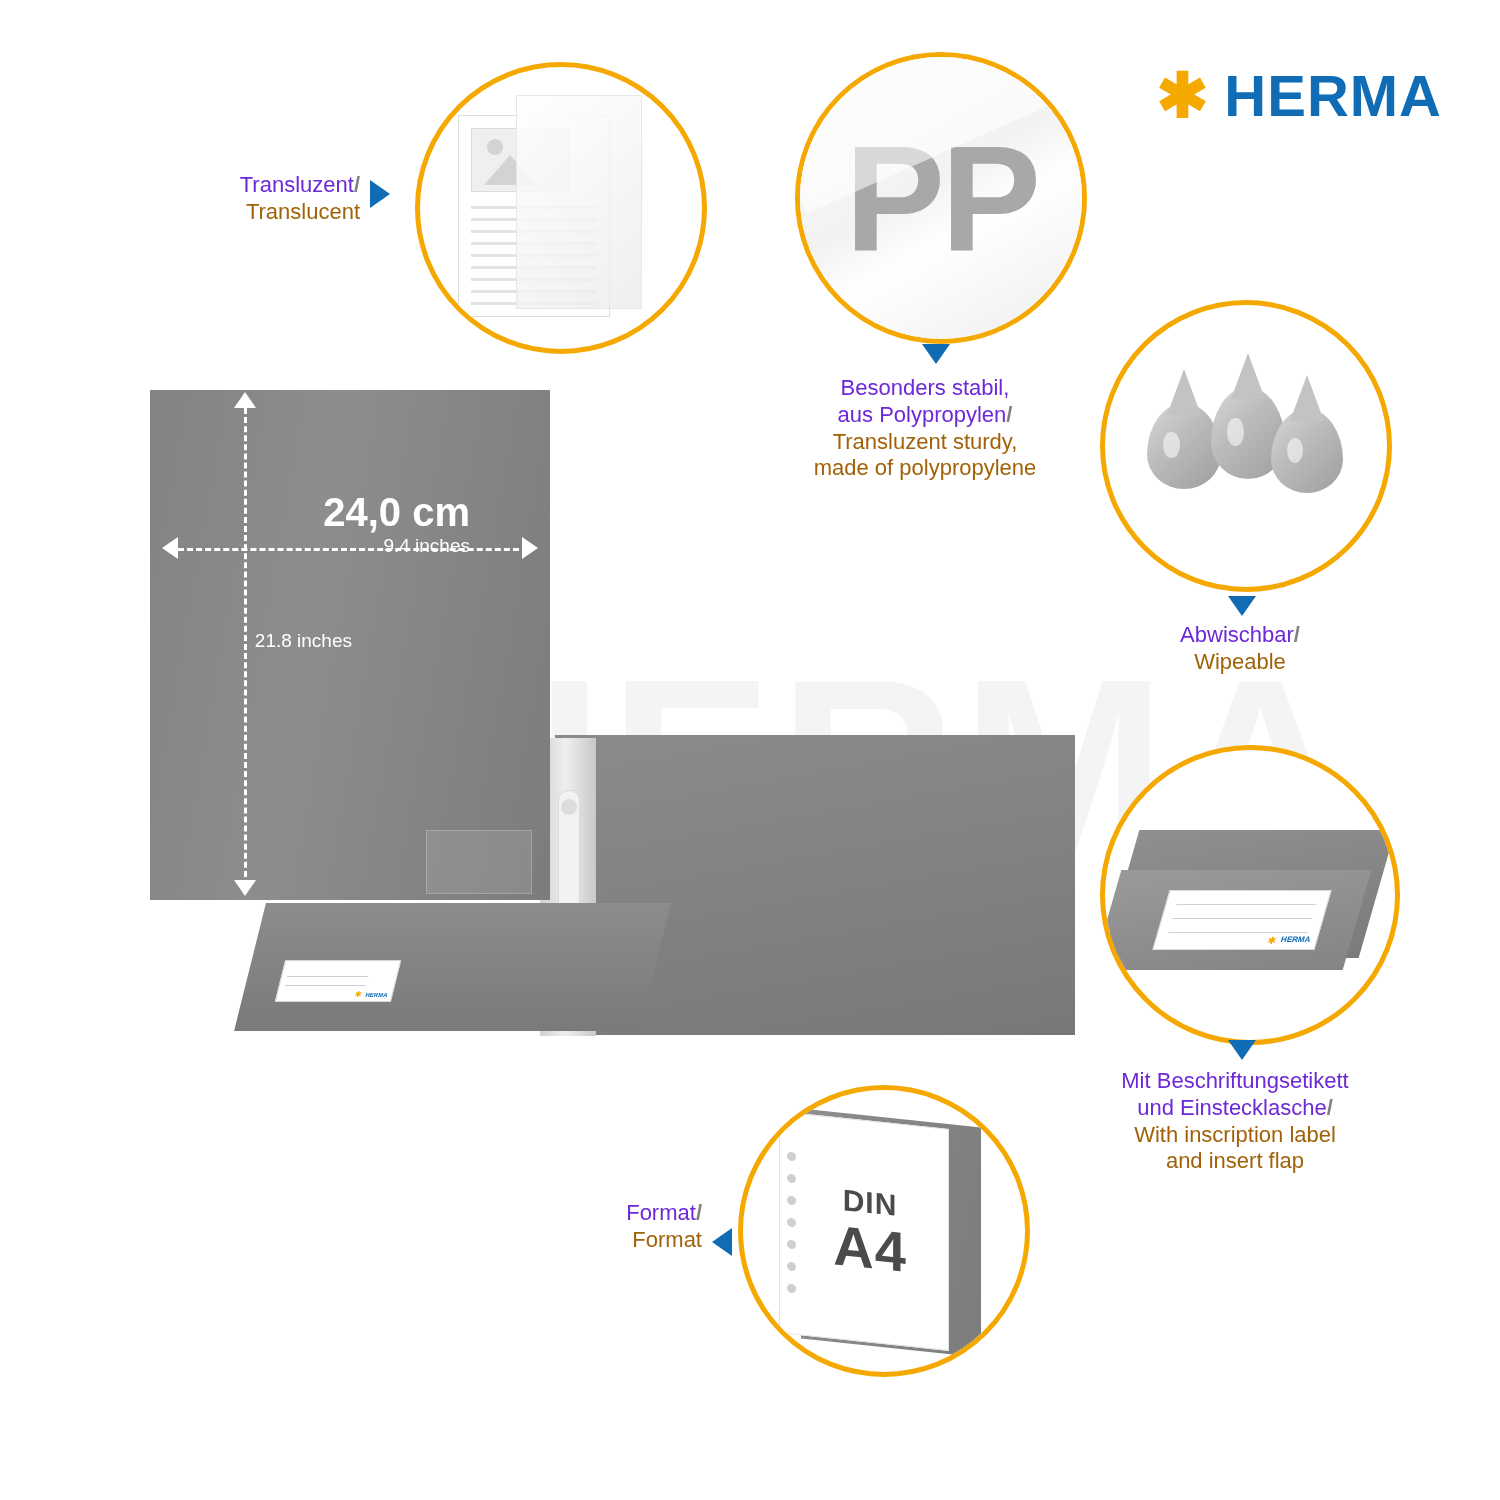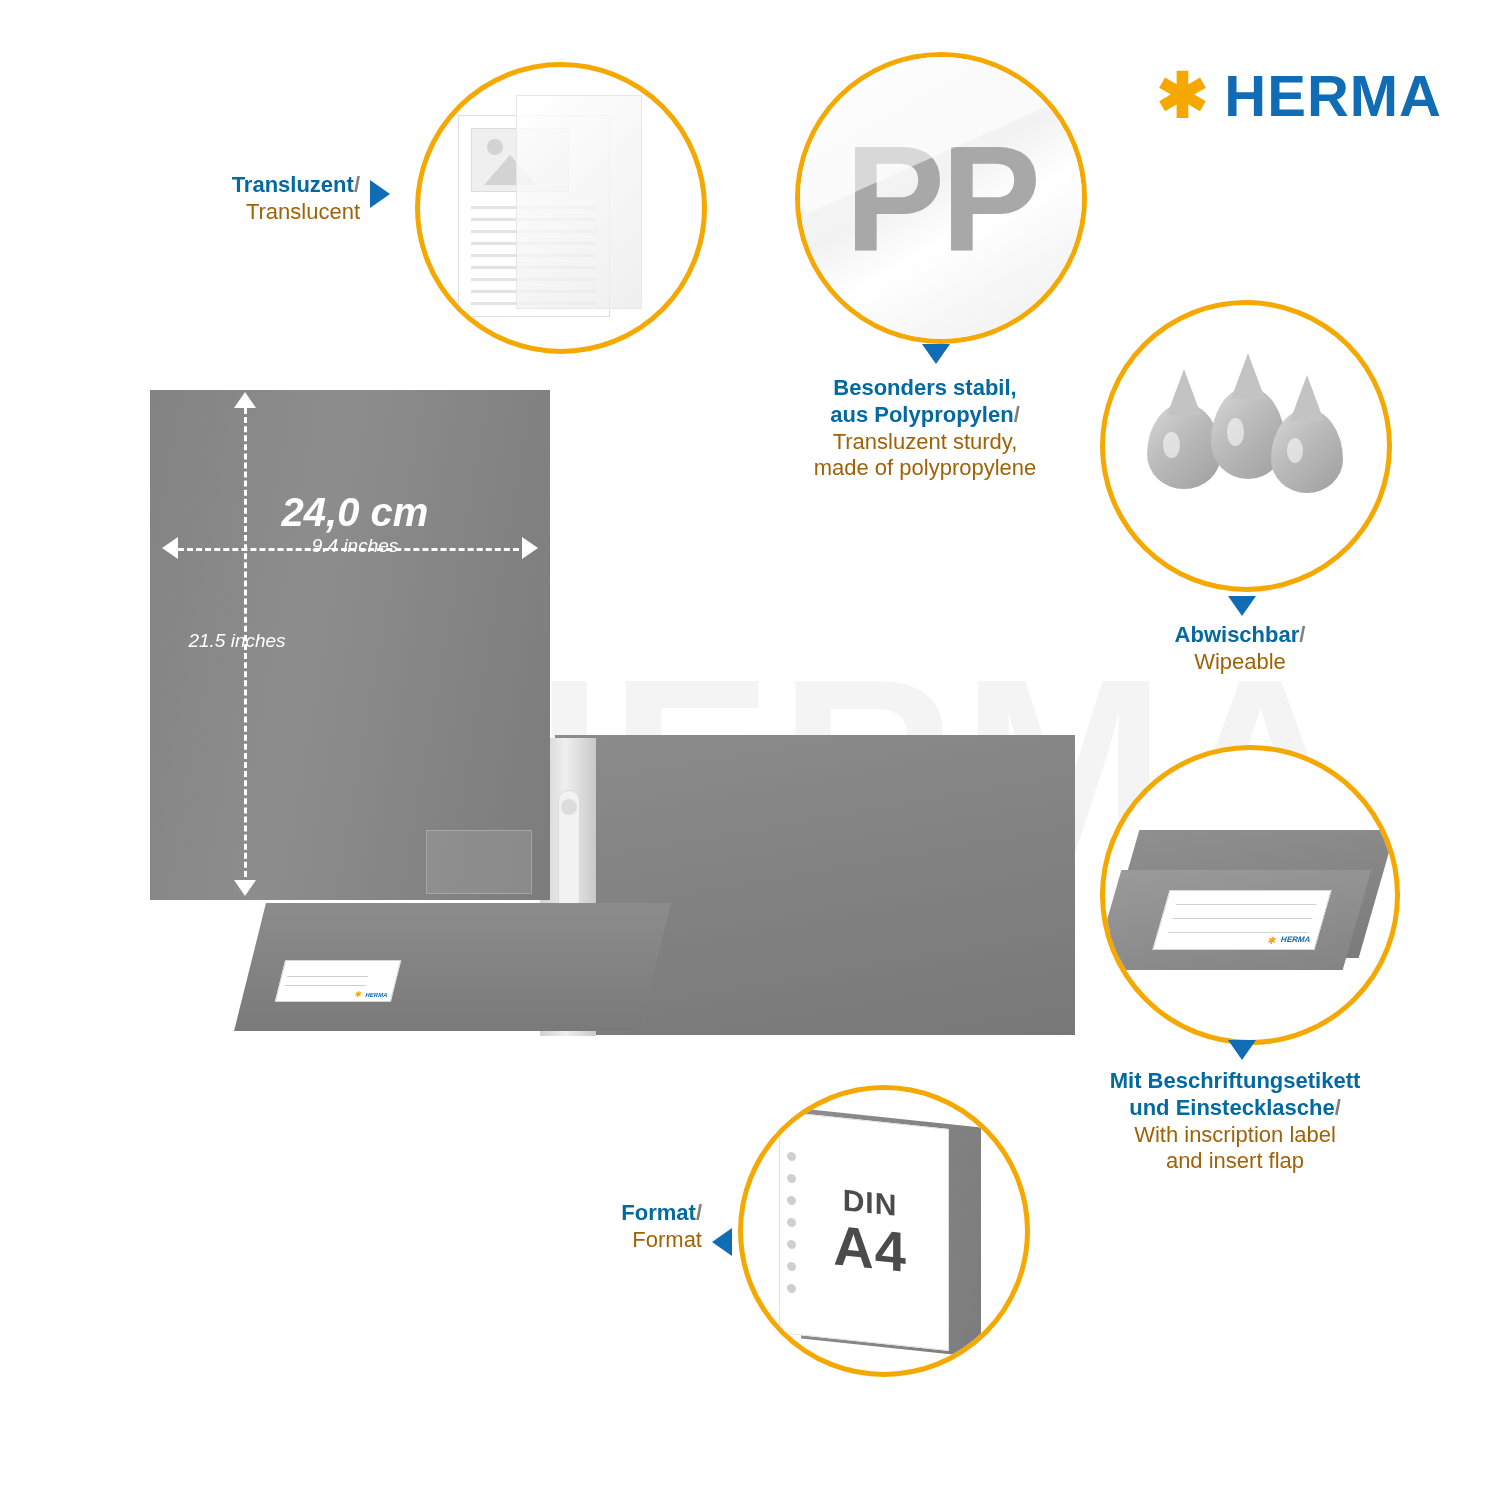--- a/index.html
+++ b/index.html
@@ -71,23 +71,23 @@
     background: #ffffff;
     overflow: hidden;
   }
 
   
   .caption {
     position: absolute;
     line-height: 1.22;
   }
   .caption .de {
-    color: #0369a1;
+    color: #6d28d9;
     font-size: 22px;
-    font-weight: bold;
+    font-weight: normal;
   }
   .caption .slash {
     color: #808080;
     font-weight: bold;
   }
   .caption .en {
     color: #a16207;
     font-size: 22px;
   }
   .caption.center { text-align: center; }
@@ -277,22 +277,21 @@
     position: absolute;
     right: 30px; bottom: 2px;
     font-size: 8px;
     color: #f5a800;
   }
 
   
   .dim-text {
     position: absolute;
     color: #ffffff;
-    font-style: italic;
-    text-align: center;
+    text-align: right;
   }
   .dim-text .big { font-size: 40px; font-weight: bold; display: block; }
   .dim-text .small { font-size: 19px; display: block; }
 
   .dash-h {
     position: absolute;
     border-top: 3px dashed #ffffff;
     height: 0;
   }
   .dash-v {
@@ -518,15 +517,15 @@
   <div class="tri right" style="left:372px; top:147px;"></div>
   <div class="dim-text" style="left:90px; top:100px; width:230px;">
     <span class="big">24,0 cm</span>
     <span class="small">9.4 inches</span>
   </div>
 
   <div class="dash-v" style="left:94px; top:18px; height:478px;"></div>
   <div class="tri up" style="left:84px; top:2px;"></div>
   <div class="tri down" style="left:84px; top:490px;"></div>
   <div class="dim-text" style="left:-28px; top:240px; width:230px;">
-    <span class="small">21.5 inches</span>
+    <span class="small">21.8 inches</span>
   </div>
 </div>
 
 </body></html>

